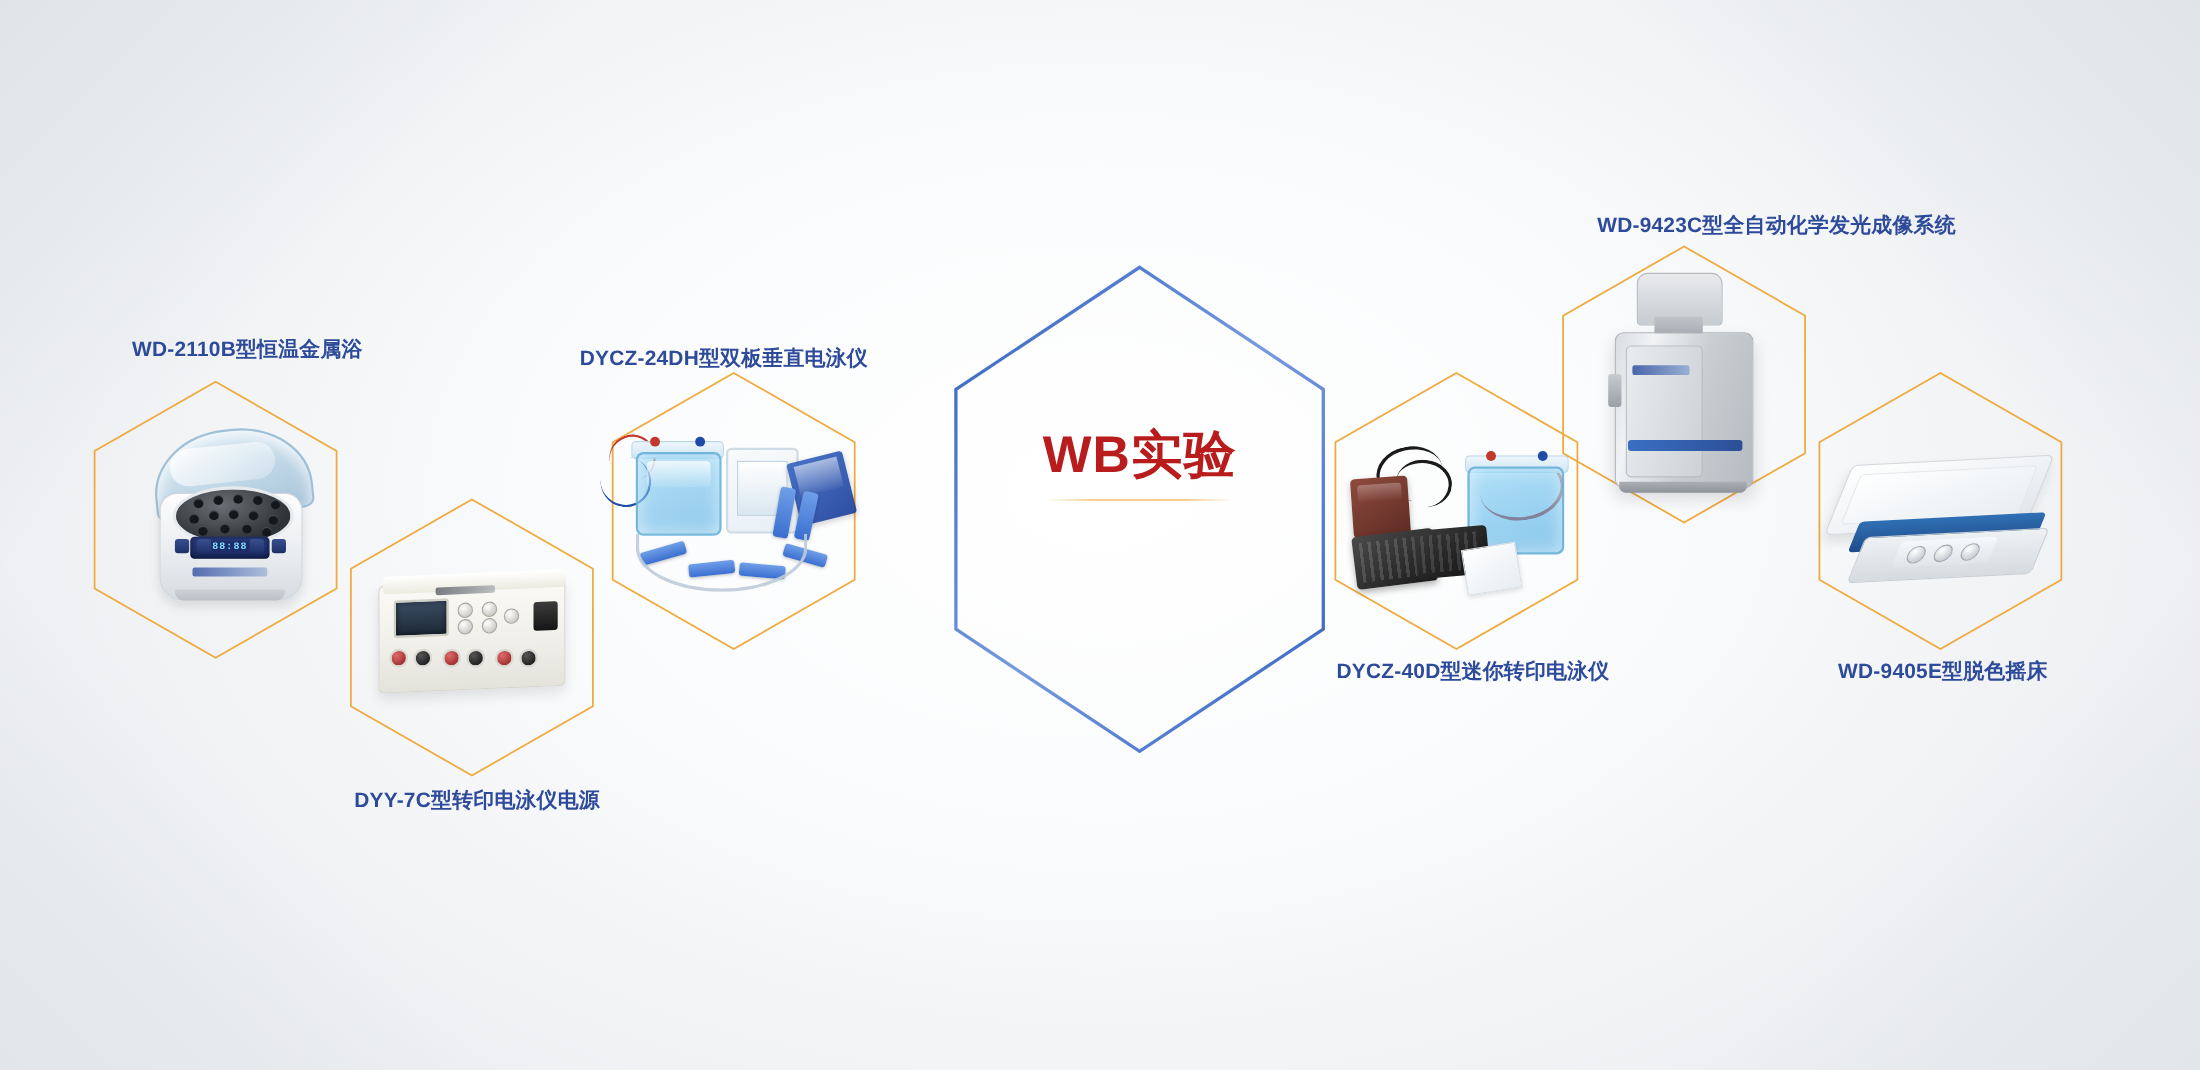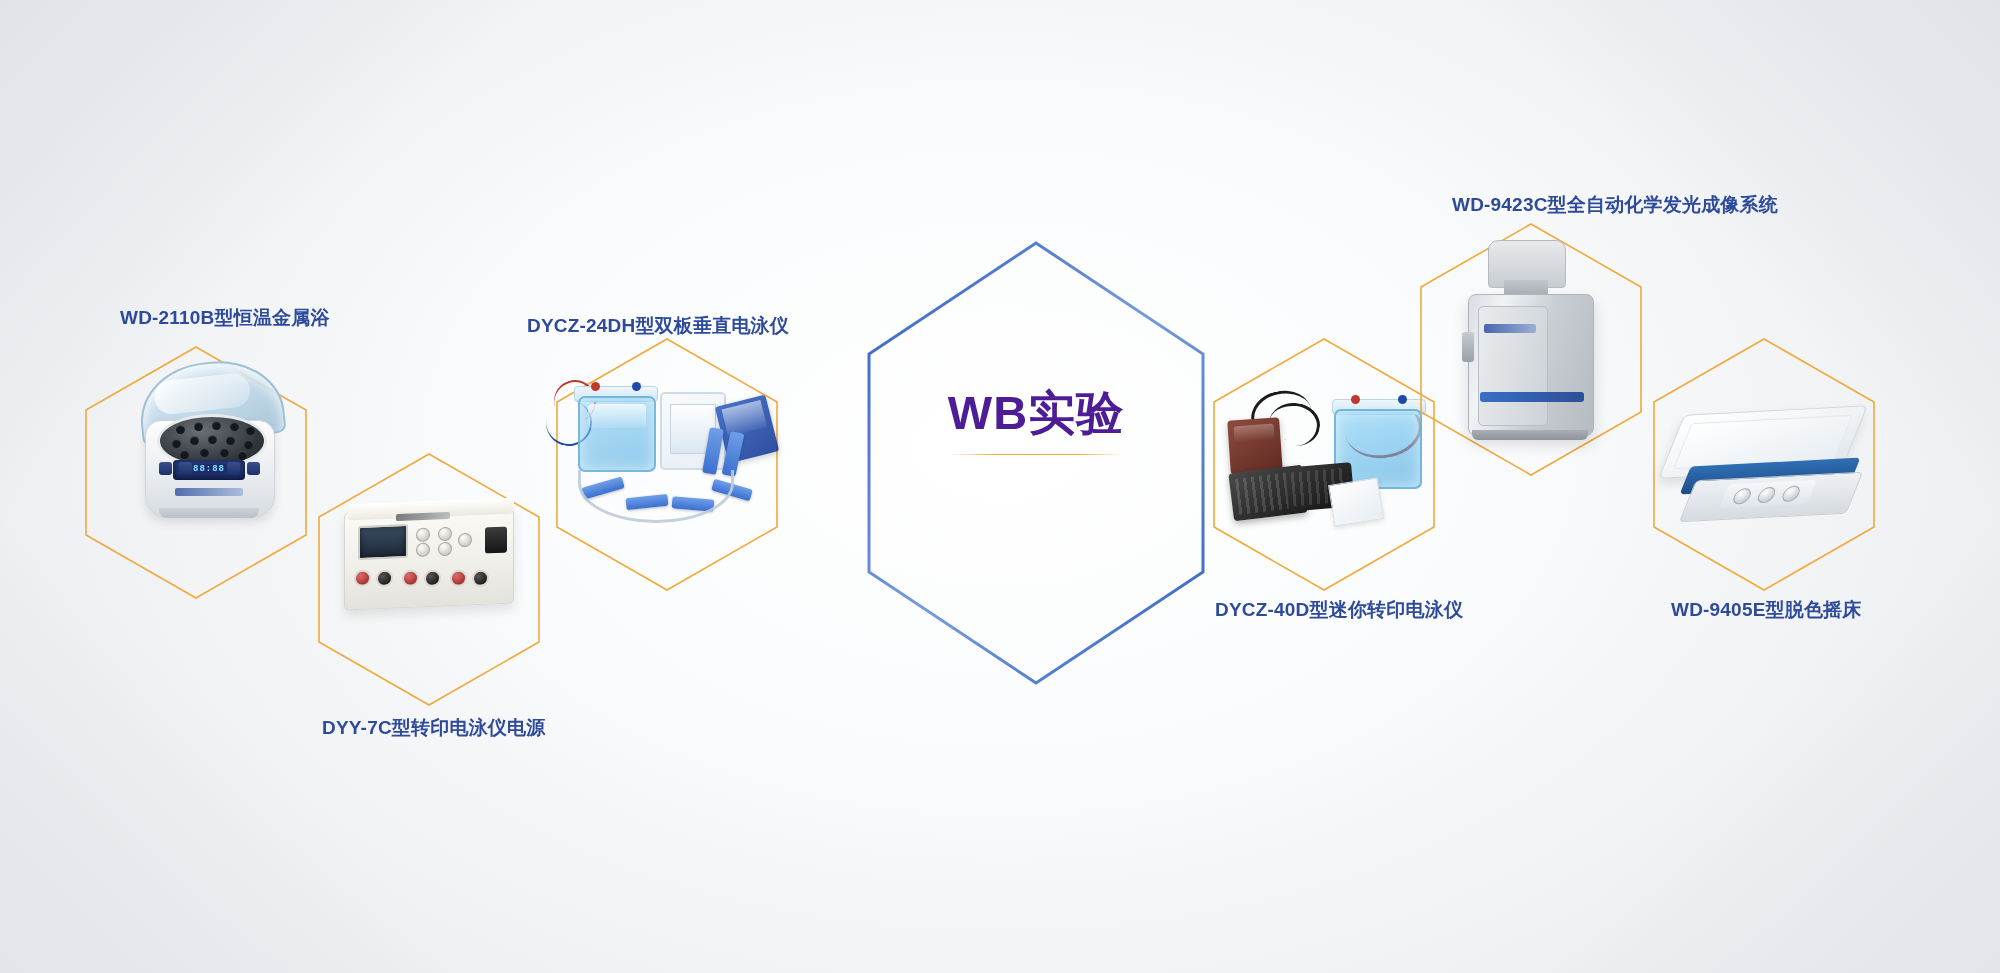--- a/index.html
+++ b/index.html
@@ -25,38 +25,38 @@
 
   
   .hex{
     position:absolute;
     box-sizing:border-box;
   }
   .hex svg{display:block;overflow:visible;}
 
   .node-img{
     position:absolute;
-    display:flex;justify-content:center;
+    display:flex;align-items:center;justify-content:center;
   }
 
   .label{
     position:absolute;
     font-size:19px;
     font-weight:700;
     color:#2e4b9b;
     letter-spacing:.2px;
     white-space:nowrap;
   }
 
   
   .center-wrap{position:absolute;left:866px;top:240px;width:340px;height:446px;}
   .center-title{
     position:absolute;left:0;right:0;top:142px;
     text-align:center;
-    font-size:47px;font-weight:700;color:#4c1d95;
+    font-size:47px;font-weight:700;color:#b91c1c;
     letter-spacing:1px;
   }
   .center-rule{
     position:absolute;left:84px;width:172px;top:214px;height:1px;
     background:linear-gradient(90deg,rgba(243,169,58,0) 0%,#f0a93c 25%,#f0a93c 75%,rgba(243,169,58,0) 100%);
   }
   .center-sub{
     position:absolute;left:0;right:0;top:232px;
     text-align:center;
     font-size:34px;font-weight:400;color:#e8a13a;

